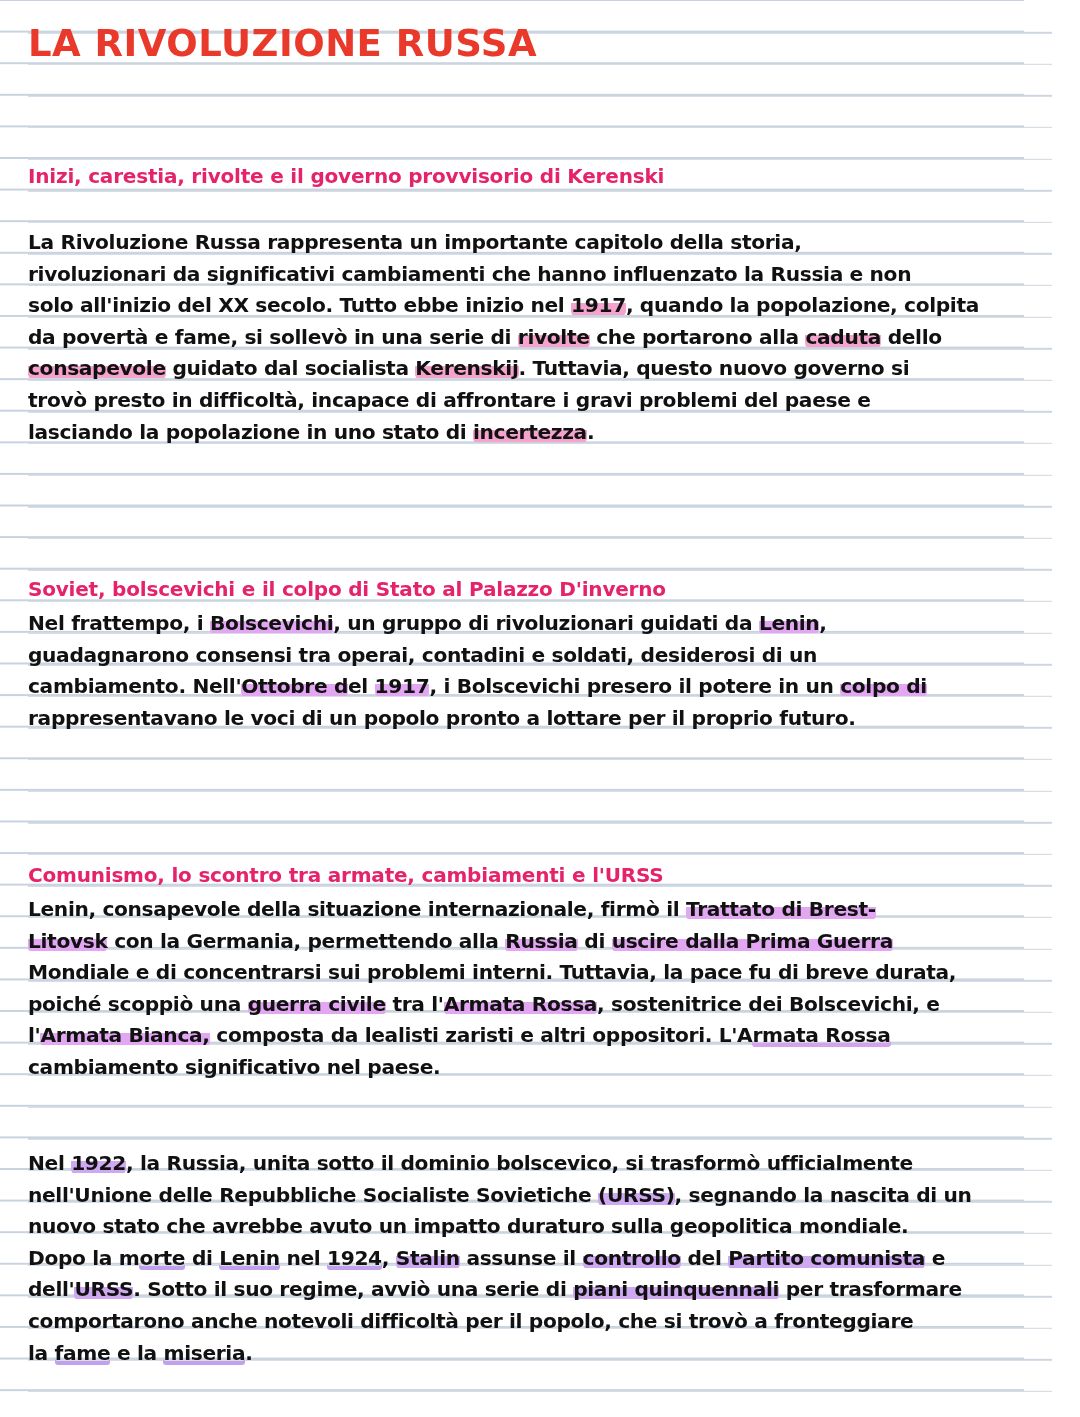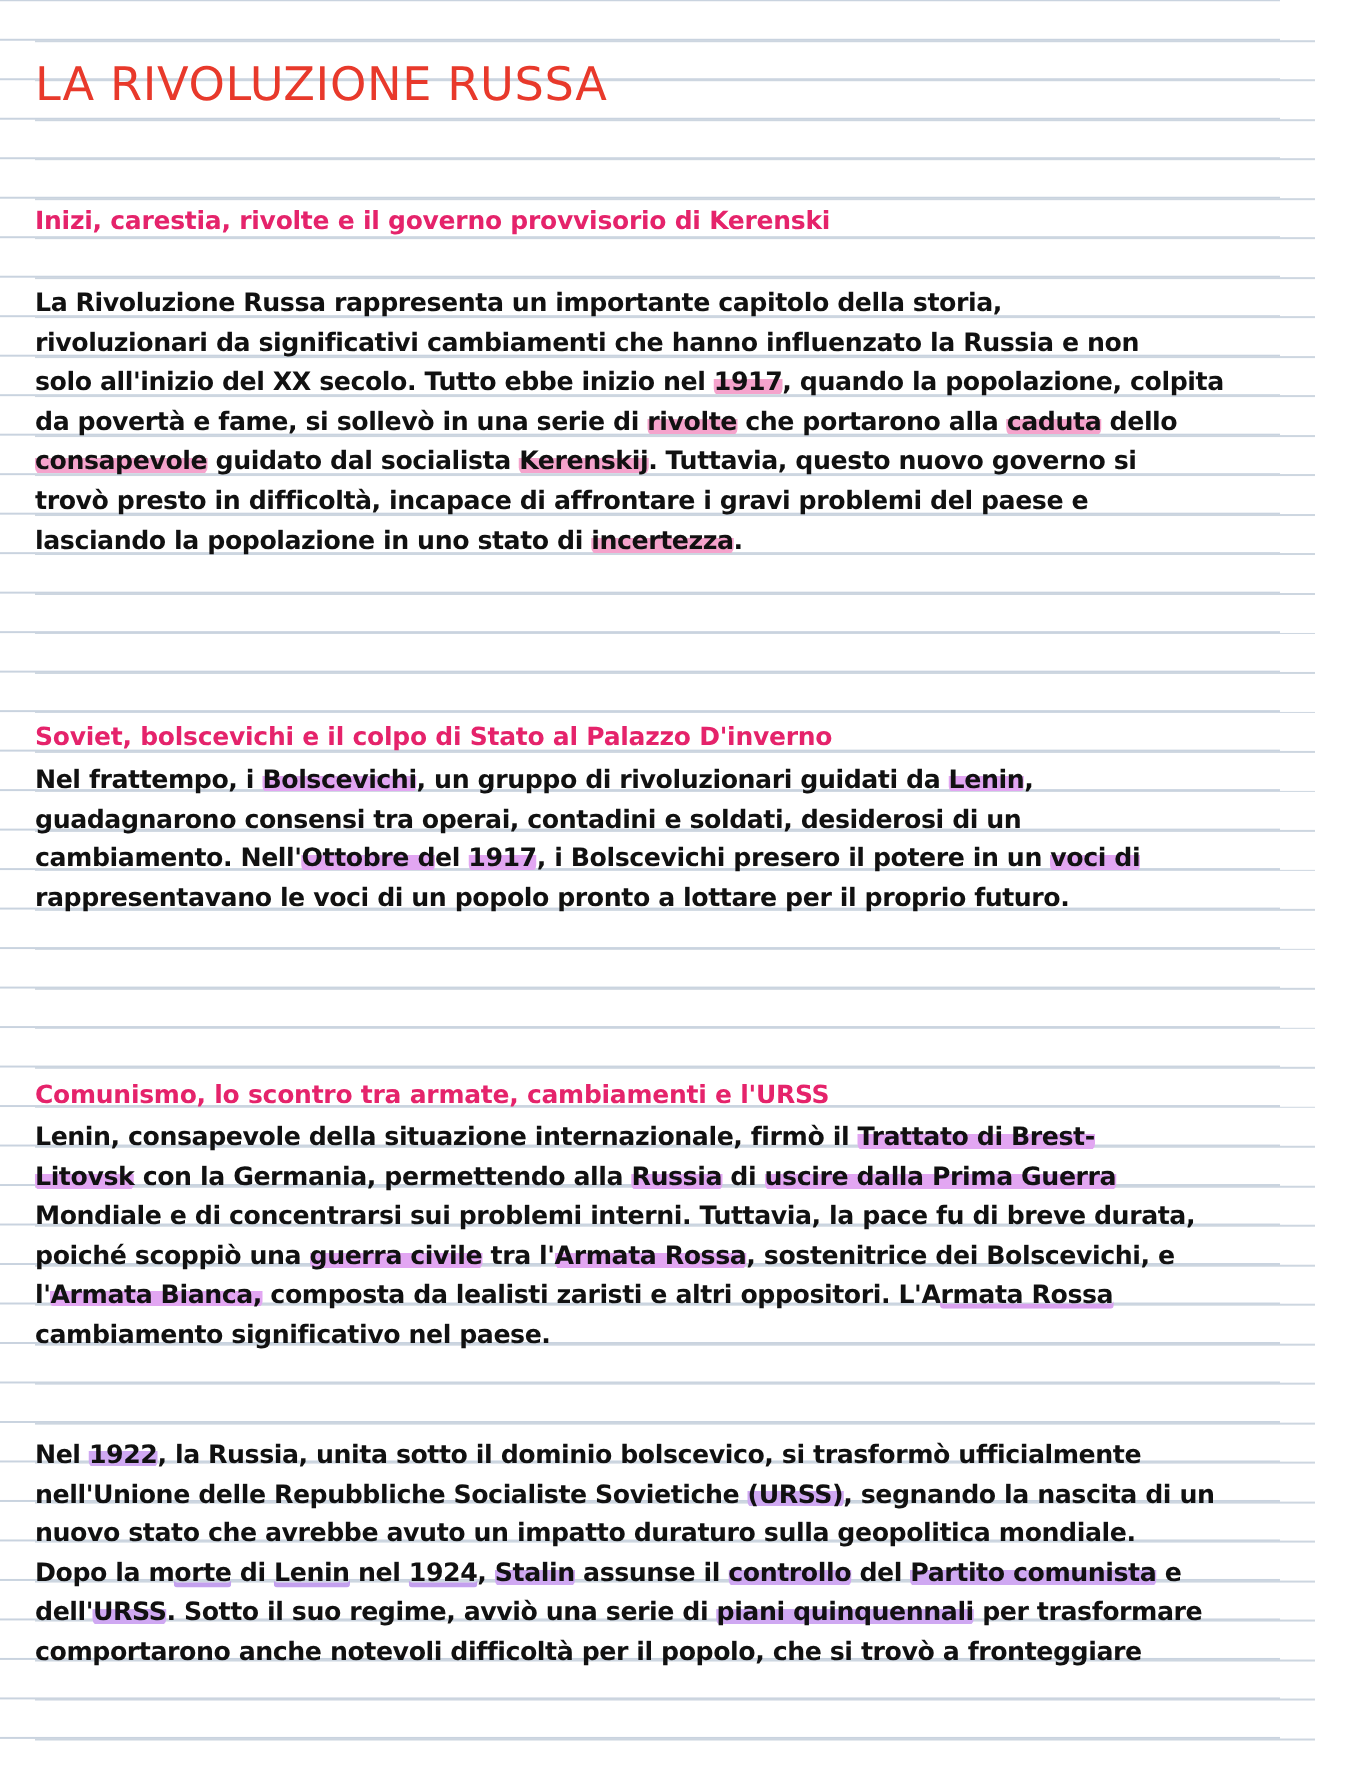--- a/index.html
+++ b/index.html
@@ -31,22 +31,22 @@
       transparent 30.2px,
       #cdd6e0 30.2px,
       #cdd6e0 31.6px
     );
     background-position: 0 1.8px;
   }
   .content { position: absolute; left: 28px; top: 0; width: 1024px; }
   .title {
     position: absolute; left: 0; top: 22px;
     font-family: "DejaVu Sans", sans-serif;
-    font-weight: normal; font-size: 37px; letter-spacing: 0.5px;
-    color: #e8392b; line-height: 44px; white-space: nowrap; margin-top: 24px;
+    font-weight: bold; font-size: 37px; letter-spacing: 0.5px;
+    color: #e8392b; line-height: 44px; white-space: nowrap;
   }
   .heading {
     position: absolute; left: 0;
     font-family: "DejaVu Sans", sans-serif;
     font-weight: bold; font-size: 20px; color: #e5236b;
     line-height: 31.6px; white-space: nowrap; letter-spacing: -0.2px;
   }
   .para {
     position: absolute; left: 0; width: 1030px;
     font-family: "DejaVu Sans", sans-serif;
@@ -85,35 +85,36 @@
         <span class="line"><span>da povertà e fame, si sollevò in una serie di </span><span class="hl-pink">rivolte</span><span> che portarono alla </span><span class="hl-pink">caduta</span><span> dello</span></span>
         <span class="line"><span class="hl-pink">consapevole</span><span> guidato dal socialista </span><span class="hl-pink">Kerenskij</span><span>. Tuttavia, questo nuovo governo si</span></span>
         <span class="line"><span>trovò presto in difficoltà, incapace di affrontare i gravi problemi del paese e</span></span>
         <span class="line"><span>lasciando la popolazione in uno stato di </span><span class="hl-pink">incertezza</span><span>.</span></span>
       </div>
 
     <div class="heading" style="top:574px">Soviet, bolscevichi e il colpo di Stato al Palazzo D'inverno</div>
     <div class="para" style="top:608px">
         <span class="line"><span>Nel frattempo, i </span><span class="hl-violet">Bolscevichi</span><span>, un gruppo di rivoluzionari guidati da </span><span class="hl-violet">Lenin</span><span>,</span></span>
         <span class="line"><span>guadagnarono consensi tra operai, contadini e soldati, desiderosi di un</span></span>
-        <span class="line"><span>cambiamento. Nell'</span><span class="hl-violet">Ottobre d</span><span>el </span><span class="hl-violet">1917</span><span>, i Bolscevichi presero il potere in un </span><span class="hl-violet">voci di</span></span>
+        <span class="line"><span>cambiamento. Nell'</span><span class="hl-violet">Ottobre d</span><span>el </span><span class="hl-violet">1917</span><span>, i Bolscevichi presero il potere in un </span><span class="hl-violet">colpo di</span></span>
         <span class="line"><span>rappresentavano le voci di un popolo pronto a lottare per il proprio futuro.</span></span>
       </div>
 
     <div class="heading" style="top:860px">Comunismo, lo scontro tra armate, cambiamenti e l'URSS</div>
     <div class="para" style="top:894px">
         <span class="line"><span>Lenin, consapevole della situazione internazionale, firmò il </span><span class="hl-violet">Trattato di Brest-</span></span>
         <span class="line"><span class="hl-violet">Litovsk</span><span> con la Germania, permettendo alla </span><span class="hl-violet">Russia</span><span> di </span><span class="hl-violet">uscire dalla Prima Guerra</span></span>
         <span class="line"><span>Mondiale e di concentrarsi sui problemi interni. Tuttavia, la pace fu di breve durata,</span></span>
         <span class="line"><span>poiché scoppiò una </span><span class="hl-violet">guerra civile</span><span> tra l'</span><span class="hl-violet">Armata Rossa</span><span>, sostenitrice dei Bolscevichi, e</span></span>
         <span class="line"><span>l'</span><span class="hl-violet">Armata Bianca,</span><span> composta da lealisti zaristi e altri oppositori. L'A</span><span class="ul-violet">rmata Rossa</span></span>
         <span class="line"><span>cambiamento significativo nel paese.</span></span>
       </div>
     <div class="para" style="top:1148px">
         <span class="line"><span>Nel </span><span class="hl-purple">1922</span><span>, la Russia, unita sotto il dominio bolscevico, si trasformò ufficialmente</span></span>
         <span class="line"><span>nell'Unione delle Repubbliche Socialiste Sovietiche </span><span class="hl-purple">(URSS)</span><span>, segnando la nascita di un</span></span>
         <span class="line"><span>nuovo stato che avrebbe avuto un impatto duraturo sulla geopolitica mondiale.</span></span>
         <span class="line"><span>Dopo la m</span><span class="ul-purple">orte</span><span> di </span><span class="ul-purple">Lenin</span><span> nel </span><span class="ul-purple">1924</span><span>, </span><span class="hl-purple">Stalin</span><span> assunse il </span><span class="hl-purple">controllo</span><span> del </span><span class="hl-purple">Partito comunista</span><span> e</span></span>
         <span class="line"><span>dell'</span><span class="hl-purple">URSS</span><span>. Sotto il suo regime, avviò una serie di </span><span class="hl-purple">piani quinquennali</span><span> per trasformare</span></span>
         <span class="line"><span>comportarono anche notevoli difficoltà per il popolo, che si trovò a fronteggiare</span></span>
+        <span class="line"><span>la </span><span class="ul-purple">fame</span><span> e la </span><span class="ul-purple">miseria</span><span>.</span></span>
       </div>
   </div>
 </div>
 
 </body></html>

